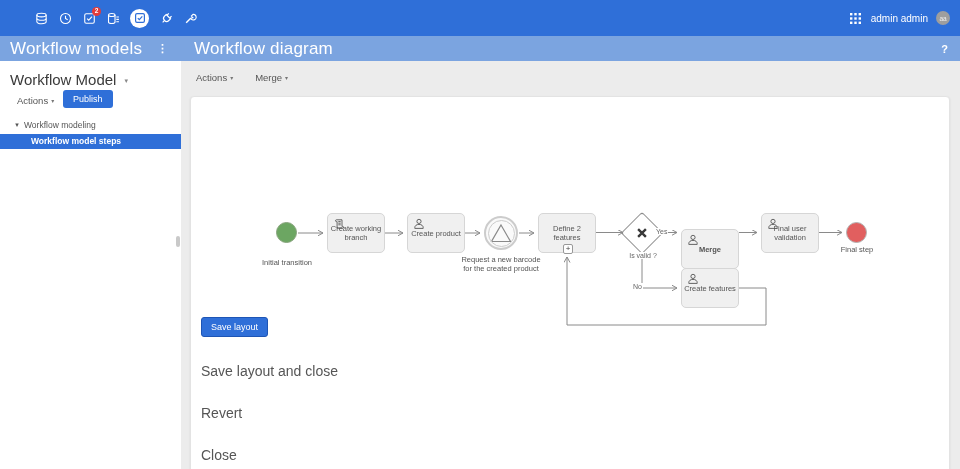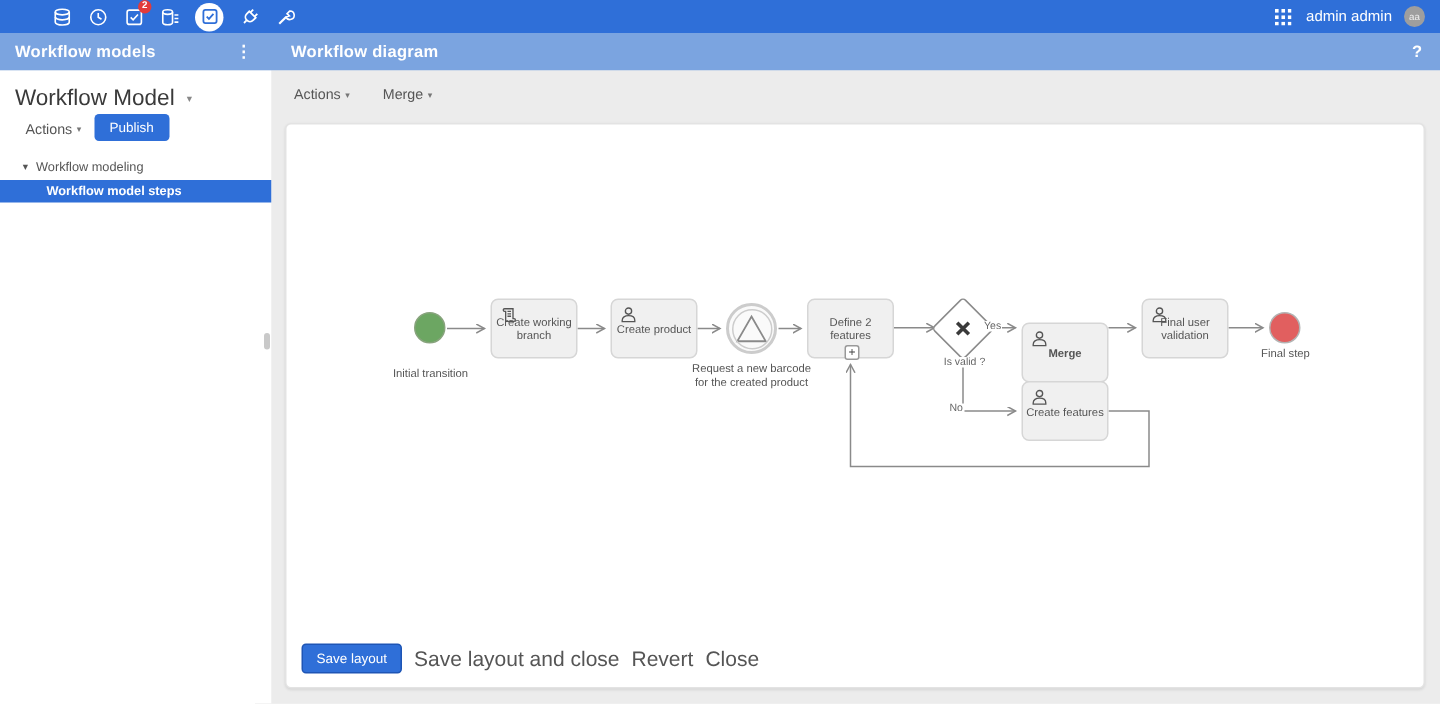--- a/index.html
+++ b/index.html
@@ -1,38 +1,38 @@
 <!DOCTYPE html>
 <html><head>
 <meta charset="utf-8">
 <style>
   * { margin:0; padding:0; box-sizing:border-box; }
   html,body { width:960px; height:469px; overflow:hidden;
     font-family:"Liberation Sans", sans-serif; background:#ececec; }
 
   
-  .topbar { height:22px; background:#2f6fd8; display:flex; align-items:center; }
+  .topbar { height:36px; background:#2f6fd8; display:flex; align-items:center; }
   .topbar-icons { display:flex; align-items:center; gap:10px; padding-left:34px; }
   .tb-icon { width:14px; height:14px; display:flex; align-items:center; justify-content:center;
     position:relative; cursor:pointer; }
   .tb-icon svg { display:block; }
   .tb-badge { position:absolute; top:-4px; right:-5px; background:#e23b3b; color:#fff;
     font-size:6.5px; line-height:8px; min-width:9px; height:9px; border-radius:5px;
     text-align:center; padding:0 1px; font-weight:bold; }
   .tb-active { width:19px; height:19px; background:#fff; border-radius:50%;
     display:flex; align-items:center; justify-content:center; }
   .topbar-right { margin-left:auto; display:flex; align-items:center; gap:8px; padding-right:10px; }
   .user-name { color:#fff; font-size:10px; }
   .avatar { width:14px; height:14px; border-radius:50%; background:#9e9e9e; color:#f0f0f0;
     font-size:6.5px; display:flex; align-items:center; justify-content:center; }
 
   
   .subheader { height:25px; background:#7ba4e0; display:flex; color:#fff; }
   .subheader-left { width:181px; display:flex; align-items:center; padding:0 10px; }
-  .subheader-left .title, .subheader-main .title { font-size:11px; font-weight:bold; letter-spacing:.2px; }
+  .subheader-left .title, .subheader-main .title { font-size:17px; font-weight:normal; letter-spacing:.2px; }
   .kebab { margin-left:auto; font-size:11px; font-weight:bold; cursor:pointer; padding:0 3px; }
   .subheader-main { flex:1; display:flex; align-items:center; padding:0 12px 0 13px; }
   .help { margin-left:auto; font-size:11px; font-weight:bold; cursor:pointer; }
 
   
   .body { display:flex; height:422px; }
   .sidebar { width:181px; background:#fff; position:relative; }
   .sb-title { position:absolute; left:10px; top:10px; font-size:15px; color:#3a3a3a; }
   .sb-title-caret { font-size:7px; color:#888; margin-left:8px; vertical-align:2px; }
   .sb-actions { position:absolute; left:17px; top:34px; font-size:9.5px; color:#555; cursor:pointer; }
@@ -78,21 +78,21 @@
     border:1px solid #cccccc; }
   .gateway { width:30px; height:30px; background:#fff; border:1.5px solid #8a8a8a;
     transform:rotate(45deg); border-radius:3px; display:flex; align-items:center;
     justify-content:center; cursor:pointer; }
   .plus-marker { position:absolute; left:24px; top:30px; width:10px; height:10px; background:#fff;
     border:1px solid #999; border-radius:2px; font-size:8px; line-height:8px; color:#444;
     text-align:center; cursor:pointer; }
   .edge-label { position:absolute; font-size:7px; color:#666; background:#fff; padding:0 1px; }
 
   
-  .canvas-footer { position:absolute; left:10px; bottom:9px; display:flex; align-items:center; gap:8px; }
+  .canvas-footer { position:absolute; left:10px; bottom:9px; display:flex; align-items:flex-start; gap:26px;flex-direction:column; }
   .btn-save { background:#2f6fd8; border:1.5px solid #1e55b5; color:#fff; border-radius:3px;
     font-size:9px; padding:4px 9px; cursor:pointer; font-family:"Liberation Sans", sans-serif; }
   .btn-text { background:none; border:none; color:#555; font-size:14px; cursor:pointer;
     font-family:"Liberation Sans", sans-serif; }
 </style>
 </head>
 <body>
 
 <div class="topbar">
   <div class="topbar-icons">

